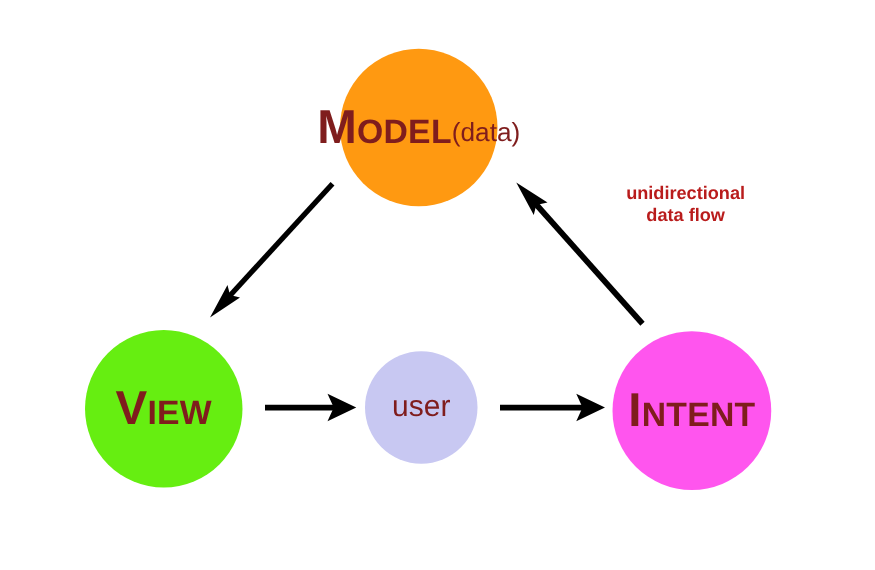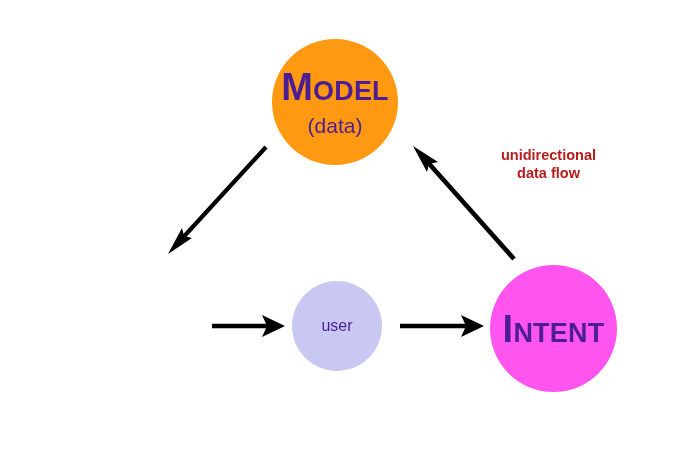--- a/index.html
+++ b/index.html
@@ -15,25 +15,25 @@
     position: relative;
     width: 700px;
     height: 456px;
     background: #ffffff;
     overflow: hidden;
   }
   .node-circle {
     position: absolute;
     border-radius: 50%;
     display: flex;
-    flex-direction: column;
+    flex-direction: row;
     align-items: center;
     justify-content: center;
     box-sizing: border-box;
-    color: #4c1d95;
+    color: #7f1d1d;
     line-height: 1;
   }
   
   #node-model {
     left: 272px;
     top: 39px;
     width: 126px;
     height: 126px;
     background: #FF9911;
   }
@@ -77,21 +77,21 @@
   #node-intent .smallcaps-label .cap-rest  { font-size: 27px; }
   
   #node-user {
     left: 292px;
     top: 281px;
     width: 90px;
     height: 90px;
     background: #C8C8F2;
   }
   #user-label {
-    font-size: 16px;
+    font-size: 24px;
     font-weight: normal;
   }
   
   #annotation-unidirectional {
     position: absolute;
     left: 481px;
     top: 146px;
     width: 135px;
     text-align: center;
     font-size: 14.5px;
@@ -135,20 +135,25 @@
     </g>
   </svg>
 
   <div id="node-model" class="node-circle">
     <div class="smallcaps-label">
       <span class="cap-first">M</span><span class="cap-rest">ODEL</span>
     </div>
     <div id="model-sublabel">(data)</div>
   </div>
 
+  <div id="node-view" class="node-circle">
+    <div class="smallcaps-label">
+      <span class="cap-first">V</span><span class="cap-rest">IEW</span>
+    </div>
+  </div>
 
   <div id="node-user" class="node-circle">
     <div id="user-label">user</div>
   </div>
 
   <div id="node-intent" class="node-circle">
     <div class="smallcaps-label">
       <span class="cap-first">I</span><span class="cap-rest">NTENT</span>
     </div>
   </div>

